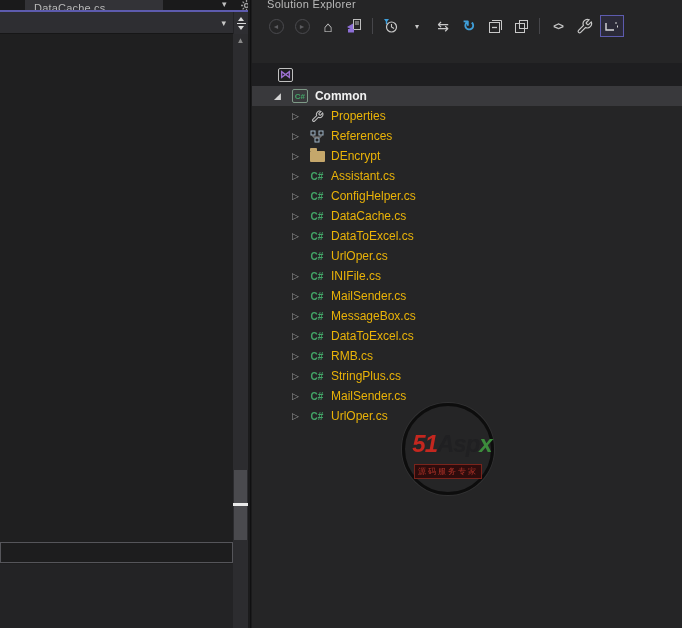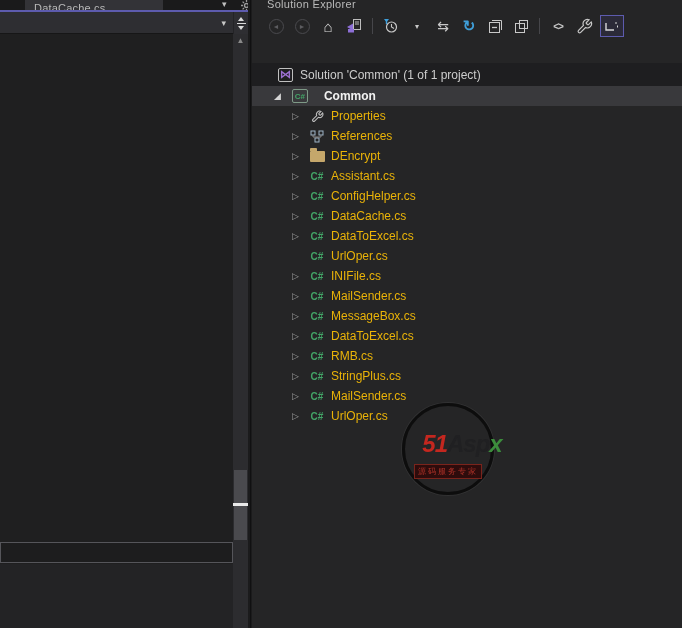--- a/index.html
+++ b/index.html
@@ -52,36 +52,36 @@
 
   .sol-row { position:absolute; left:0; top:63px; width:430px; height:23px; background:#1e1e20; display:flex; align-items:center; }
   .sol-icon { margin-left:26px; width:15px; height:14px; border:1px solid #bfbfbf; border-radius:2px; display:flex;
               align-items:center; justify-content:center; color:#9b6fd0; font-size:11px; font-weight:bold; line-height:1; }
   .sol-label { margin-left:7px; font-size:12px; color:#cdcdcd; }
 
   .proj-row { position:absolute; left:0; top:86px; width:430px; height:20px; background:#39393c; display:flex; align-items:center; }
   .exp-arrow { margin-left:22px; color:#d6d6d6; font-size:9px; }
   .proj-icon { margin-left:11px; width:16px; height:14px; border:1px solid #7e9a87; border-radius:2px; display:flex;
                align-items:center; justify-content:center; color:var(--csharp-green,#4cb074); font-size:8px; font-weight:bold; }
-  .proj-label { margin-left:16px; font-size:12px; font-weight:bold; color:#f2f2f2; }
+  .proj-label { margin-left:7px; font-size:12px; font-weight:bold; color:#f2f2f2; }
 
   .tree { position:absolute; left:0; top:106px; width:430px; }
   .tree-row { height:20px; display:flex; align-items:center; }
   .chevron { margin-left:40px; width:12px; color:#9e9e9e; font-size:9px; }
   .icon { width:18px; display:flex; align-items:center; justify-content:center; margin-left:4px; }
   .icon-cs { color:var(--csharp-green,#43a567); font-size:10px; font-weight:bold; letter-spacing:0; }
   .icon-folder { width:15px; height:11px; background:var(--folder-tan,#c5a76b); border-radius:1px; position:relative; }
   .icon-folder:before { content:""; position:absolute; left:0; top:-3px; width:7px; height:3px; background:var(--folder-tan,#c5a76b);
                         border-radius:1px 1px 0 0; }
   .label { margin-left:5px; font-size:12px; color:#eab308; }
 
   
   .watermark { position:absolute; left:402px; top:403px; width:92px; height:92px; border:3px solid #0d0d0d; border-radius:50%;
                box-shadow:0 0 0 1px rgba(140,140,140,.12); }
-  .wm-brand { position:absolute; left:14px; top:26px; width:100%; text-align:center; font-style:italic; font-weight:bold;
+  .wm-brand { position:absolute; left:4px; top:26px; width:100%; text-align:center; font-style:italic; font-weight:bold;
               font-size:24px; letter-spacing:-1px; line-height:1; white-space:nowrap; }
   .wm-51 { color:var(--brand-red,#c4271f); }
   .wm-asp { color:#202022; }
   .wm-x { color:#3c8c3c; }
   .wm-slogan { position:absolute; left:50%; transform:translateX(-50%); top:58px; background:#2e0c0c; border:1px solid #7a241c;
                color:#b03228; font-size:8px; letter-spacing:2px; padding:1px 3px; white-space:nowrap; }
 
   svg { display:block; }
 </style>
 </head>
@@ -198,21 +198,20 @@
             <line x1="13.5" y1="6.5" x2="13.5" y2="8.5" stroke="#d8d8d8"></line>
           </svg>
       </div>
     </div>
 
 
     <div class="sol-row">
       <span class="sol-icon">
           <span>⋈</span>
         </span>
-      <span class="sol-label">Solution 'Common' (1 of 1 project)</span>
     </div>
 
     <div class="proj-row">
       <span class="exp-arrow">◢</span>
       <span class="proj-icon">C#</span>
       <span class="proj-label">Common</span>
     </div>
 
     <div class="tree">
       <div class="tree-row">

